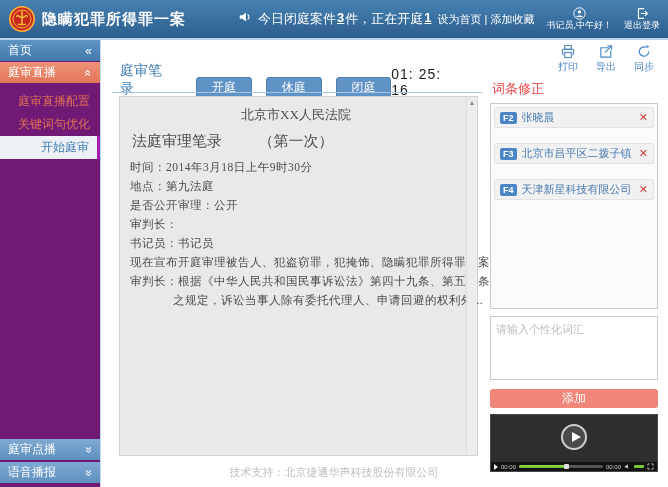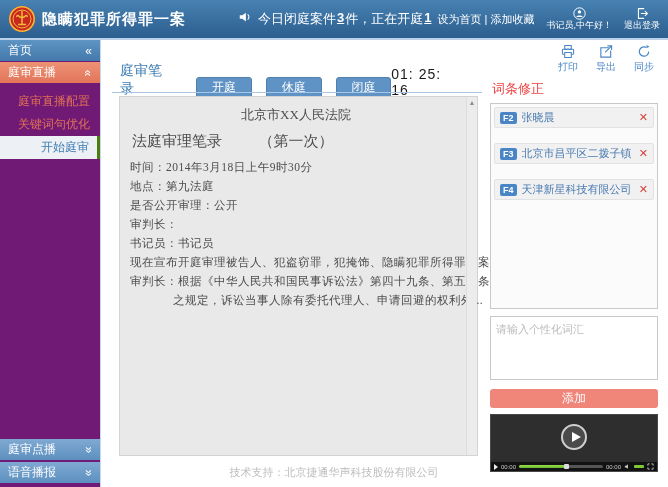--- a/index.html
+++ b/index.html
@@ -29,21 +29,21 @@
     padding:0 8px; color:#fff; font-size:12px; margin-bottom:1px; cursor:pointer; }
   .side-head.blue   { background:linear-gradient(#5e95c4,#4379ab); }
   .side-head.orange { background:linear-gradient(#ec9276,#e3755a); }
   .side-head.lblue  { background:linear-gradient(#7fa9d2,#5d90bf); }
   .chev { display:inline-block; font-size:12px; line-height:1; }
   .chev.up   { transform:rotate(90deg); }
   .chev.down { transform:rotate(-90deg); }
   .side-items { padding-top:6px; }
   .side-item { height:23px; line-height:23px; text-align:right; padding-right:10px;
     font-size:12px; color:#e07055; cursor:pointer; }
-  .side-item.active { color:#3f7db3; background:#edf1f5; border-right:3px solid #4d7c0f; padding-right:8px; }
+  .side-item.active { color:#3f7db3; background:#edf1f5; border-right:3px solid #a21caf; padding-right:8px; }
   .sidebar-bottom { position:absolute; left:0; right:0; bottom:3px; }
   .sidebar-bottom .side-head { margin-top:2px; }
 
   
   .main-header { position:absolute; left:112px; top:72px; width:370px; height:26px;
     display:flex; align-items:flex-end; }
   .main-title { color:#3f7db3; font-size:14px; margin-left:8px; }
   .hb { width:62px; height:21px; background:#6093c5; color:#fff; font-size:12px;
     border:1px solid #517fae; border-radius:3px; margin-left:14px; cursor:pointer;
     font-family:inherit; }

